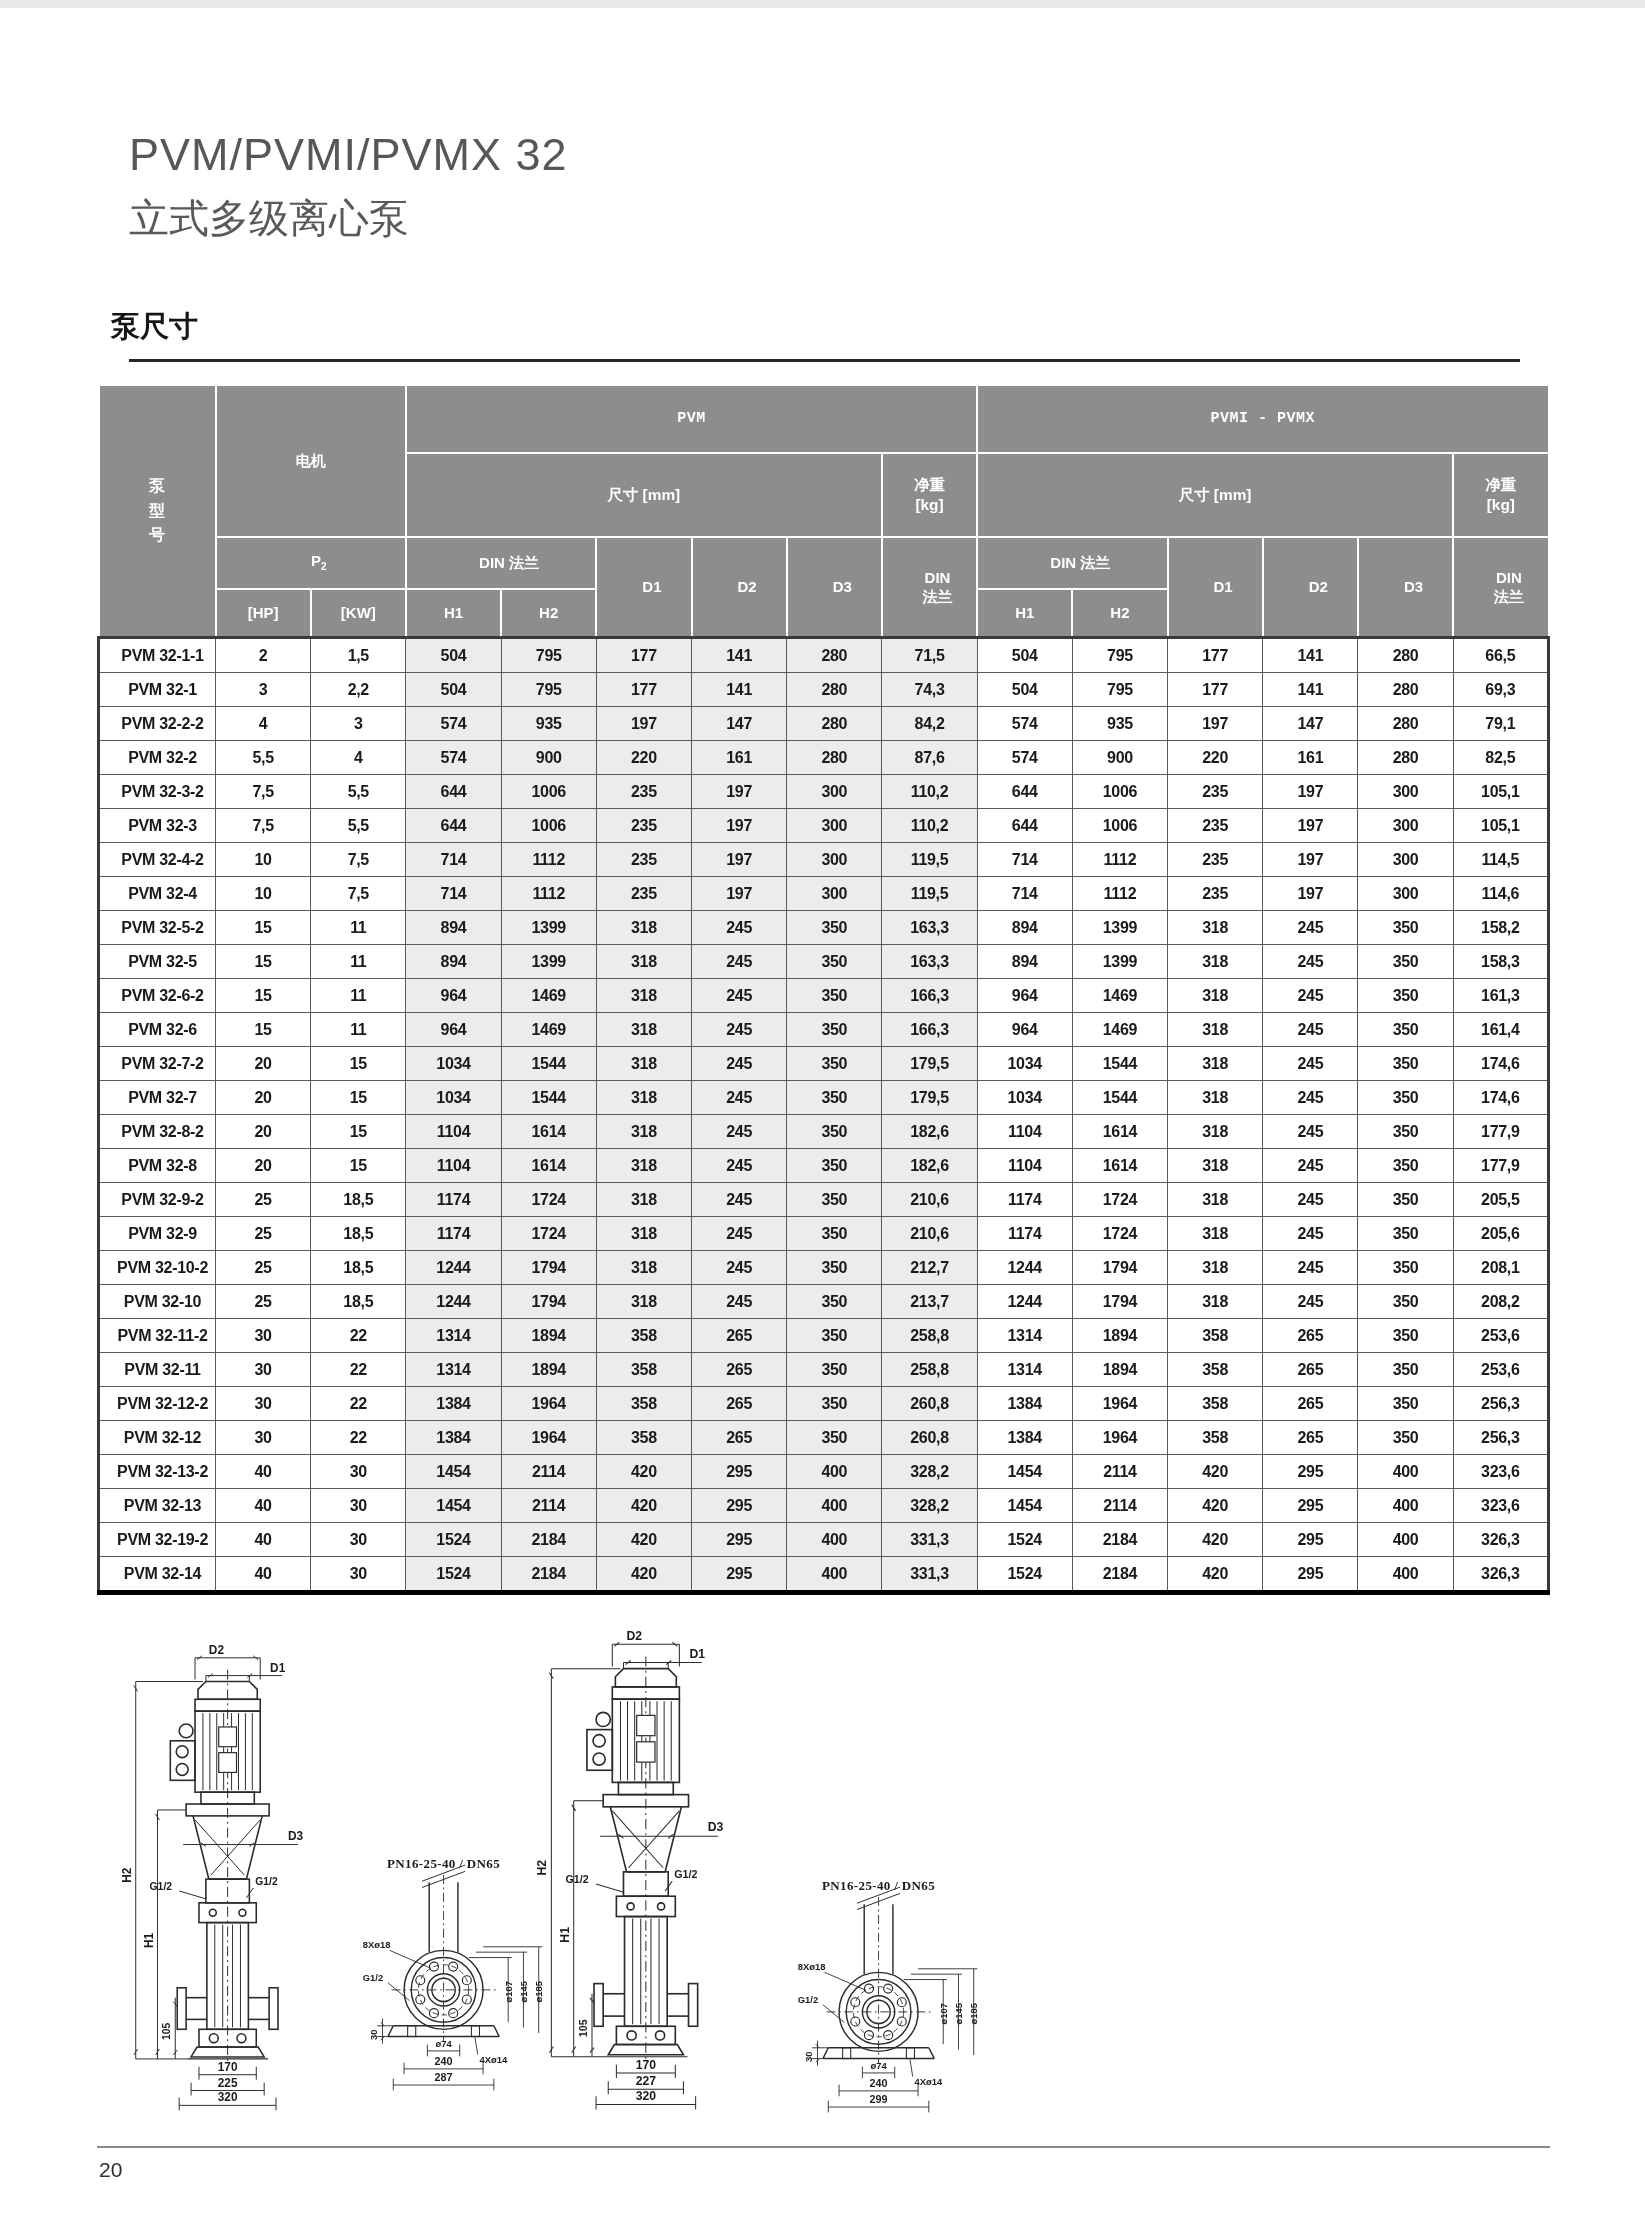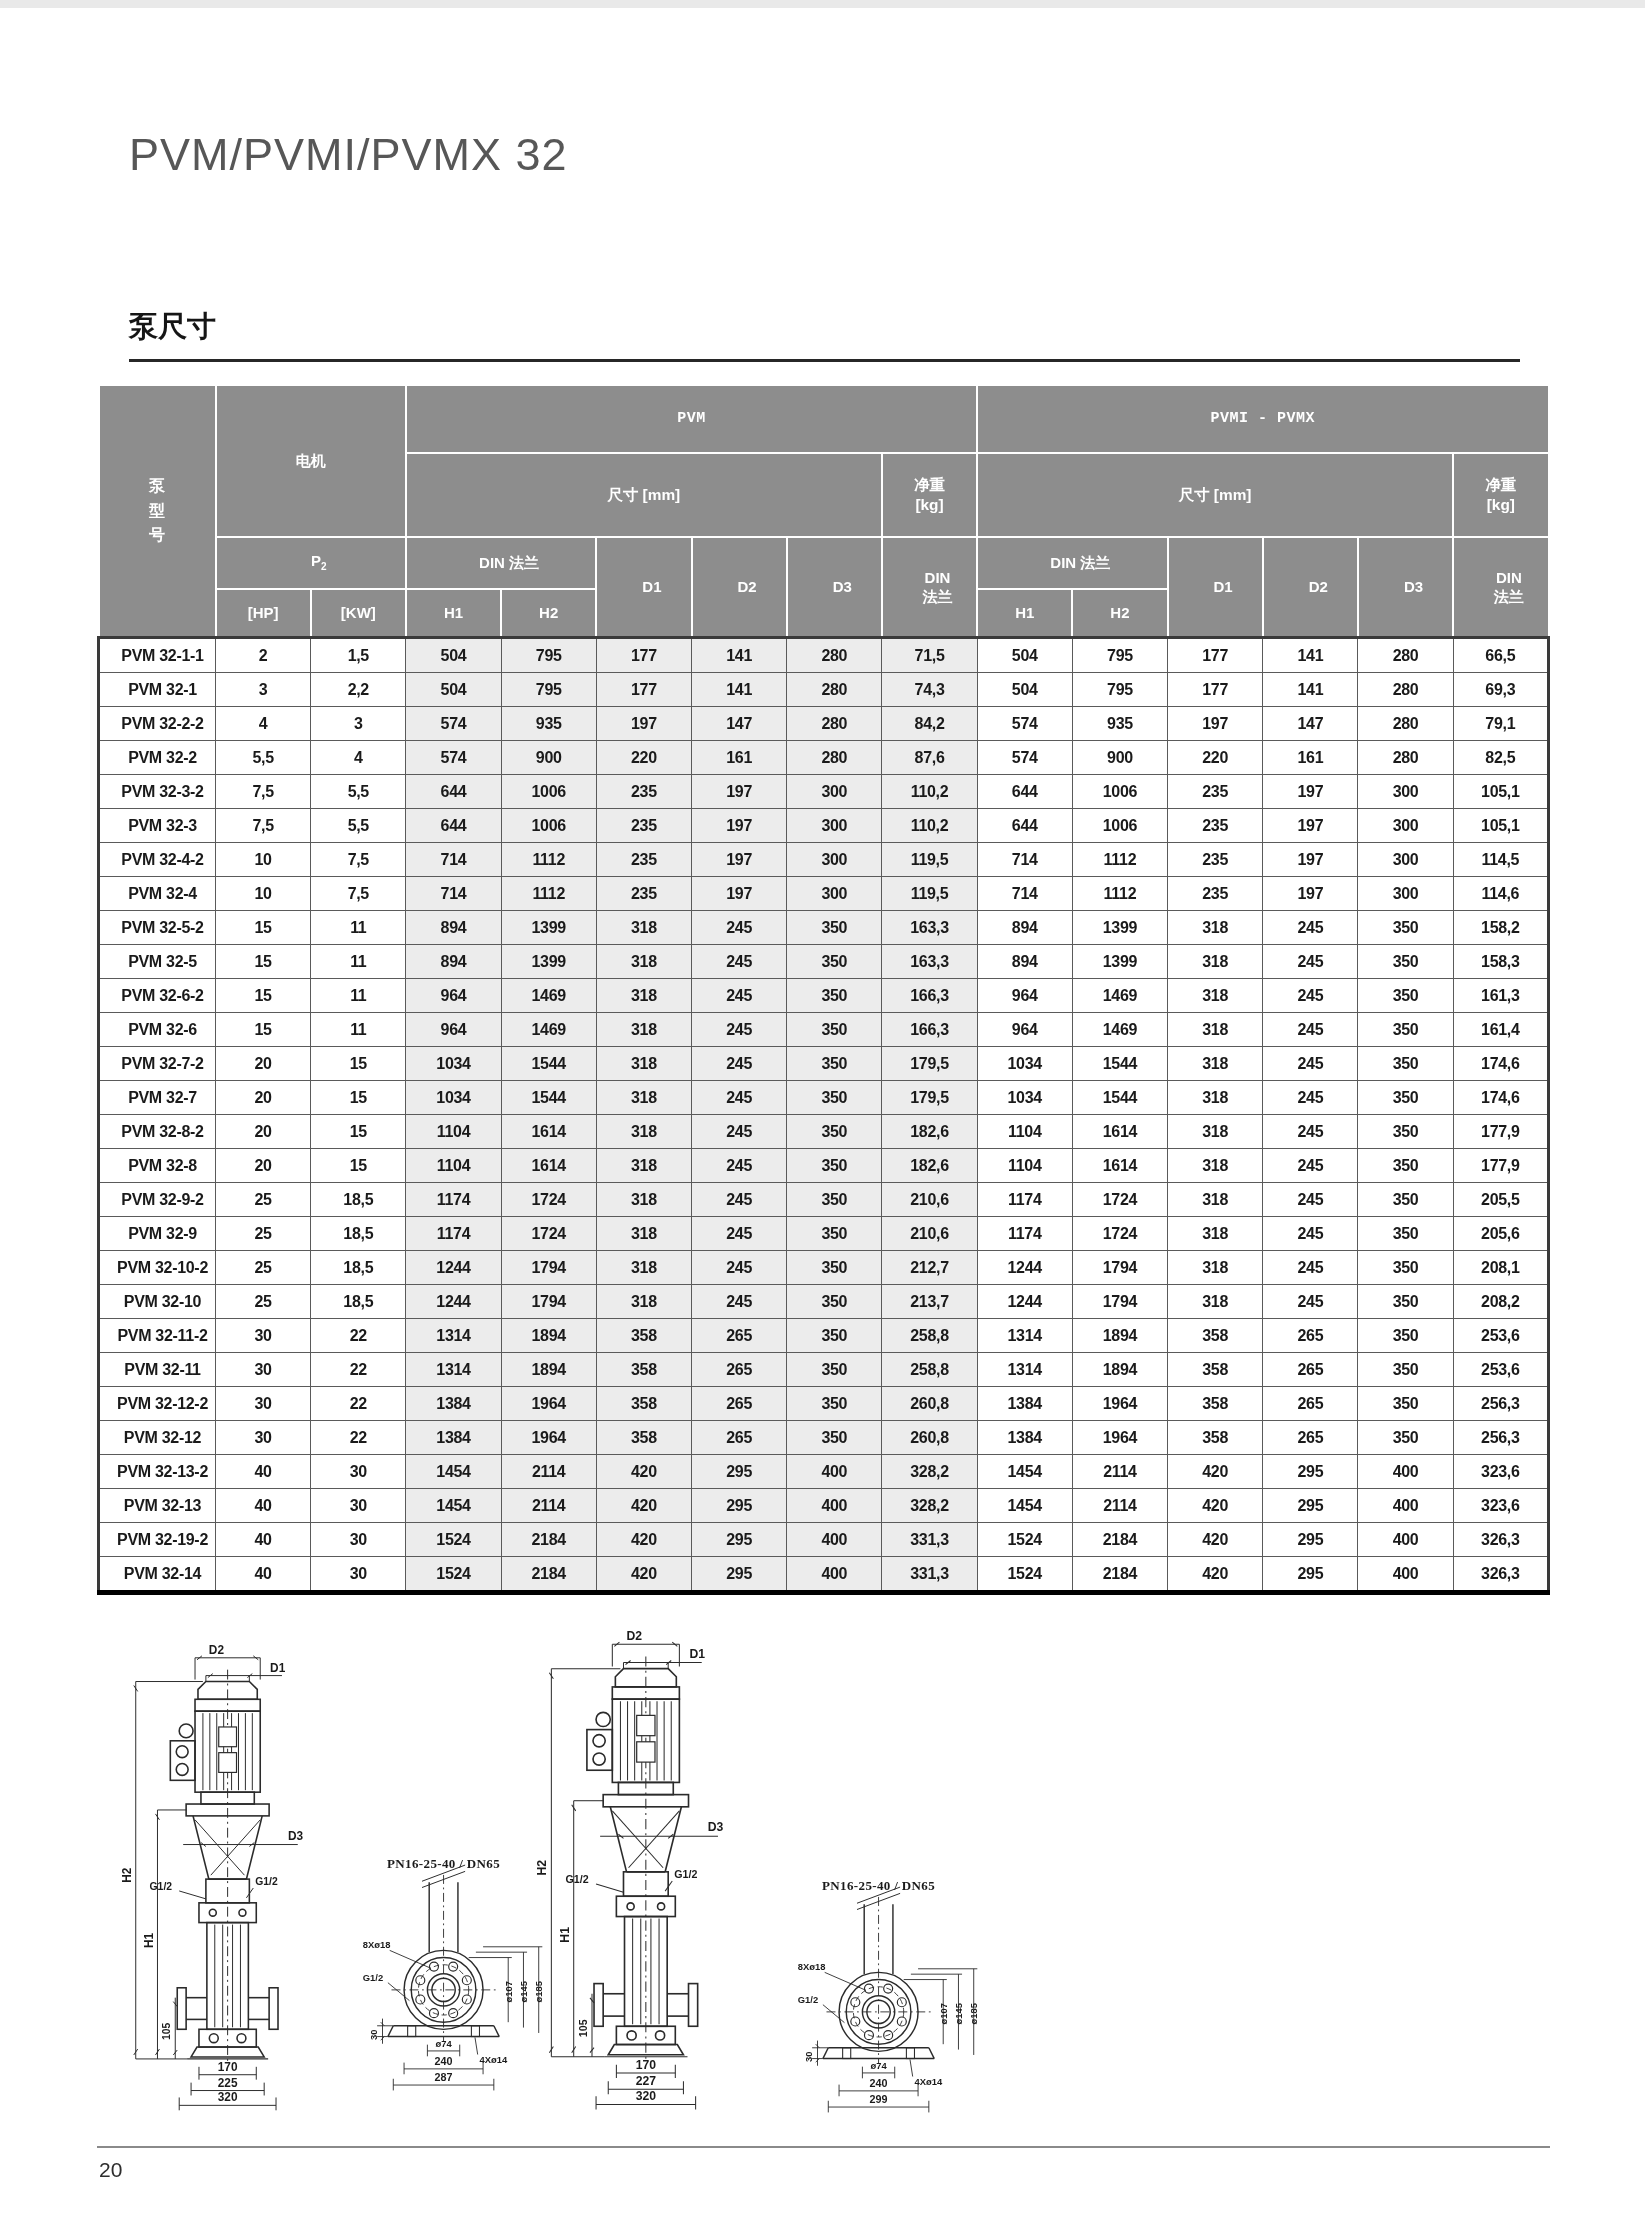--- a/index.html
+++ b/index.html
@@ -2,21 +2,21 @@
 <html><head>
 <meta charset="utf-8">
 <style>
   html,body{margin:0;padding:0;background:#e9e9e9;}
   .page{position:relative;width:1646px;height:2234px;background:#ffffff;margin:8px auto;
         font-family:"Liberation Sans",sans-serif;overflow:hidden;}
   
   .doc-title{position:absolute;left:129px;top:121px;font-size:45px;font-weight:400;
              color:#575757;letter-spacing:1px;}
   .doc-subtitle{position:absolute;left:129px;top:183px;font-size:40px;font-weight:500;color:#595959;}
-  .section-title{position:absolute;left:129px;top:299px;font-size:29px;font-weight:bold;color:#151515;}
+  .section-title{position:absolute;left:111px;top:299px;font-size:29px;font-weight:bold;color:#151515;}
   .top-rule{position:absolute;left:129px;top:351px;width:1391px;height:3px;background:#272727;}
   
   table.dim-table{position:absolute;left:97px;top:376px;width:1453px;
                   border-collapse:collapse;table-layout:fixed;}
   .dim-table col.c-model-col{width:117px;}
   .dim-table thead th{background:var(--header-bg,#8d8d8d);color:#fff;border:2.5px solid #fff;
                       font-size:15px;font-weight:bold;text-align:center;vertical-align:middle;
                       padding:1px 2px;line-height:1.25;}
   .dim-table thead tr:nth-child(1) th{height:64px;}
   .dim-table thead tr:nth-child(2) th{height:80px;font-size:15.4px;}
@@ -43,20 +43,21 @@
   
   .footer-rule{position:absolute;left:97px;top:2138px;width:1453px;height:2px;background:#8a8a8a;}
   .page-number{position:absolute;left:99px;top:2150px;font-size:21px;color:#2e2e2e;}
 </style>
 </head>
 <body>
 
 <div class="page" style="--header-bg: #8d8d8d; --shade: #ececec;">
 
   <div class="doc-title">PVM/PVMI/PVMX 32</div>
+  <div class="doc-subtitle">立式多级离心泵</div>
   <div class="section-title">泵尺寸</div>
   <div class="top-rule"></div>
 
   <table class="dim-table">
     <colgroup>
       <col class="c-model-col">
       <col>
         <col>
         <col>
         <col>

